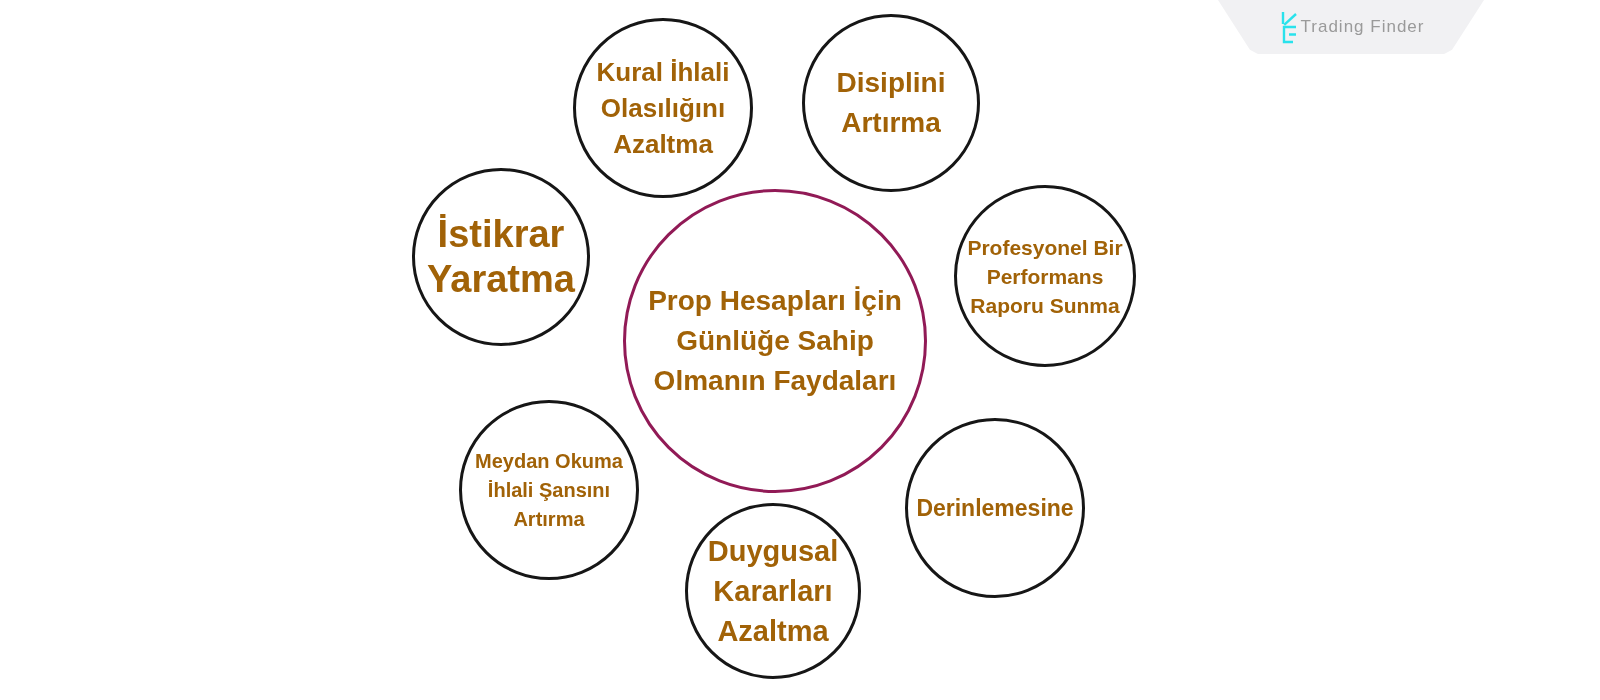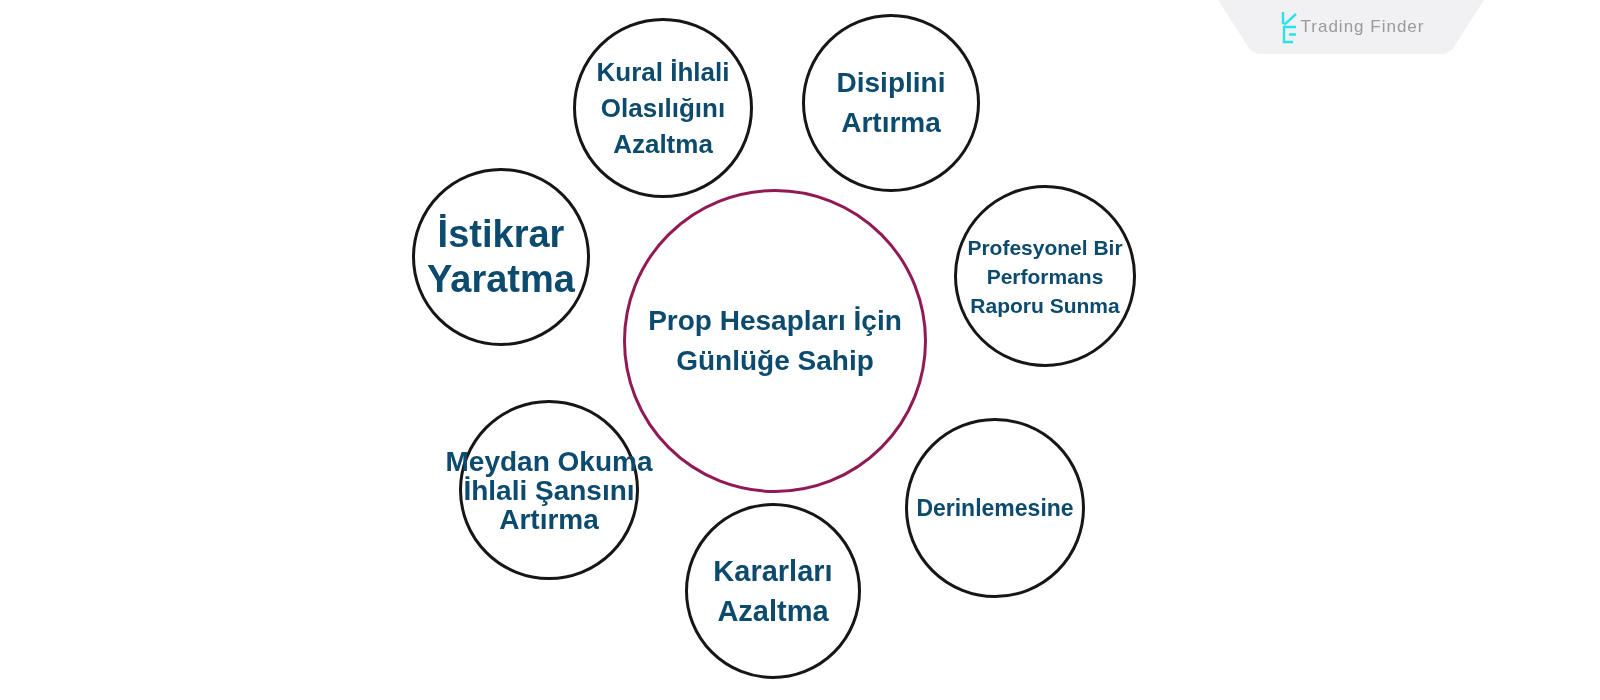--- a/index.html
+++ b/index.html
@@ -16,34 +16,34 @@
     position: absolute;
     border: 3px solid #161616;
     border-radius: 50%;
     display: flex;
     align-items: center;
     justify-content: center;
     text-align: center;
     font-weight: 700;
     background: #ffffff;
     box-sizing: border-box;
-    color: #0c4a6e;
+    color: #a16207;
   }
   .circle .line { display: block; white-space: nowrap; }
 
   .c-central {
     left: 623px; top: 189px; width: 304px; height: 304px;
     border-color: #911a56;
     font-size: 28px; line-height: 40px;
   }
   .c-kural        { left: 573px; top: 18px;  width: 180px; height: 180px; font-size: 26px; line-height: 36px; }
   .c-disiplin     { left: 802px; top: 14px;  width: 178px; height: 178px; font-size: 28px; line-height: 40px; }
   .c-istikrar     { left: 412px; top: 168px; width: 178px; height: 178px; font-size: 38px; line-height: 45px; }
   .c-profesyonel  { left: 954px; top: 185px; width: 182px; height: 182px; font-size: 21px; line-height: 29px; }
-  .c-meydan       { left: 459px; top: 400px; width: 180px; height: 180px; font-size: 28px; line-height: 29px; }
+  .c-meydan       { left: 459px; top: 400px; width: 180px; height: 180px; font-size: 20px; line-height: 29px; }
   .c-duygusal     { left: 685px; top: 503px; width: 176px; height: 176px; font-size: 29px; line-height: 40px; }
   .c-derinlemesine{ left: 905px; top: 418px; width: 180px; height: 180px; font-size: 23px; line-height: 32px; }
 
   .banner {
     position: absolute;
     left: 1218px; top: 0; width: 266px; height: 54px;
     background: #f1f1f3;
     clip-path: polygon(0 0, 100% 0, 88% 92%, 85% 100%, 15% 100%, 12% 92%);
     display: flex;
     align-items: center;
@@ -61,20 +61,21 @@
 </style>
 </head>
 <body>
 
 <div class="stage">
 
   <div class="circle c-central">
     <div>
       <span class="line">Prop Hesapları İçin</span>
       <span class="line">Günlüğe Sahip</span>
+      <span class="line">Olmanın Faydaları</span>
     </div>
   </div>
 
   <div class="circle c-kural">
     <div>
       <span class="line">Kural İhlali</span>
       <span class="line">Olasılığını</span>
       <span class="line">Azaltma</span>
     </div>
   </div>
@@ -104,20 +105,21 @@
   <div class="circle c-meydan">
     <div>
       <span class="line">Meydan Okuma</span>
       <span class="line">İhlali Şansını</span>
       <span class="line">Artırma</span>
     </div>
   </div>
 
   <div class="circle c-duygusal">
     <div>
+      <span class="line">Duygusal</span>
       <span class="line">Kararları</span>
       <span class="line">Azaltma</span>
     </div>
   </div>
 
   <div class="circle c-derinlemesine">
     <div>
       <span class="line">Derinlemesine</span>
     </div>
   </div>

